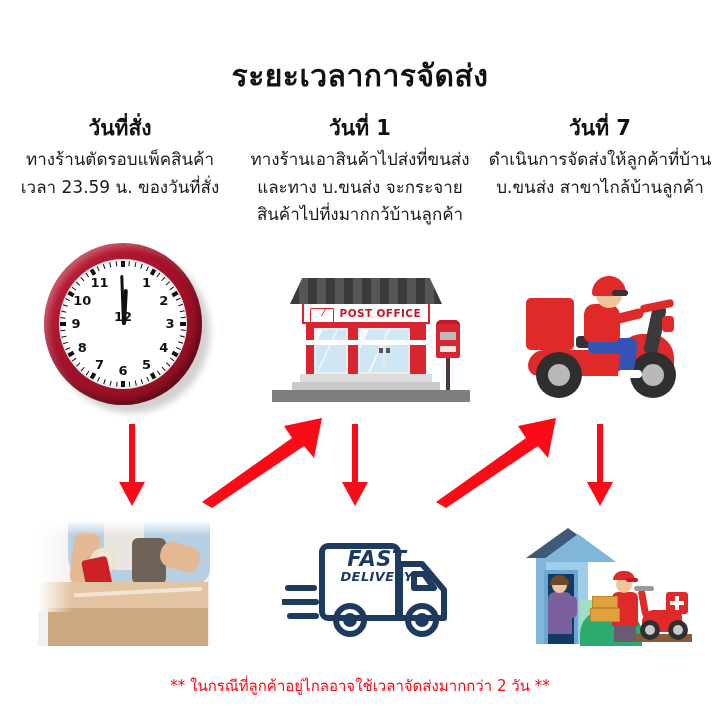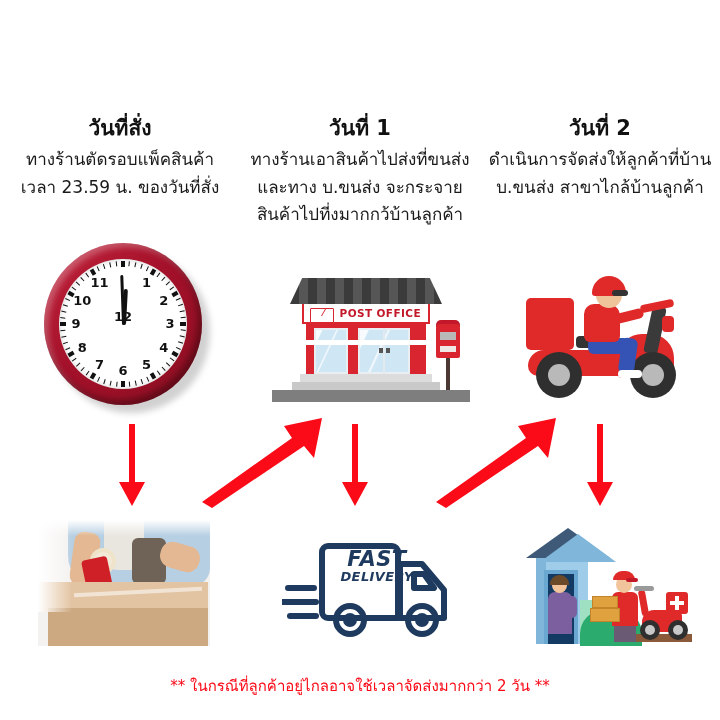--- a/index.html
+++ b/index.html
@@ -304,20 +304,21 @@
     color: #fb0a17;
     font-weight: normal;
     line-height: 1.3;
   }
 </style>
 </head>
 <body>
 
 <div id="infographic">
 
+  <div class="title">ระยะเวลาการจัดส่ง</div>
 
   <div class="columns">
 
     <div class="col">
       <div class="col-head">วันที่สั่ง</div>
       <div class="col-desc">
         <div>ทางร้านตัดรอบแพ็คสินค้า</div>
         <div>เวลา 23.59 น. ของวันที่สั่ง</div>
       </div>
     </div>
@@ -325,21 +326,21 @@
     <div class="col">
       <div class="col-head">วันที่ 1</div>
       <div class="col-desc">
         <div>ทางร้านเอาสินค้าไปส่งที่ขนส่ง</div>
         <div>และทาง บ.ขนส่ง จะกระจาย</div>
         <div>สินค้าไปที่งมากกว้บ้านลูกค้า</div>
       </div>
     </div>
 
     <div class="col">
-      <div class="col-head">วันที่ 2</div>
+      <div class="col-head">วันที่ 7</div>
       <div class="col-desc">
         <div>ดำเนินการจัดส่งให้ลูกค้าที่บ้าน</div>
         <div>บ.ขนส่ง สาขาไกล้บ้านลูกค้า</div>
       </div>
     </div>
 
   </div>
 
   <div class="art" id="clock-art">
     <div class="clock-shadow"></div>

